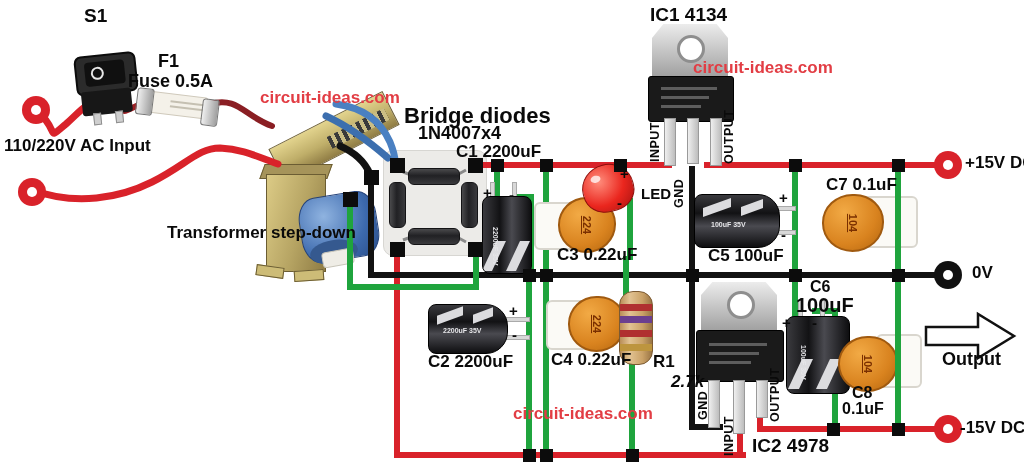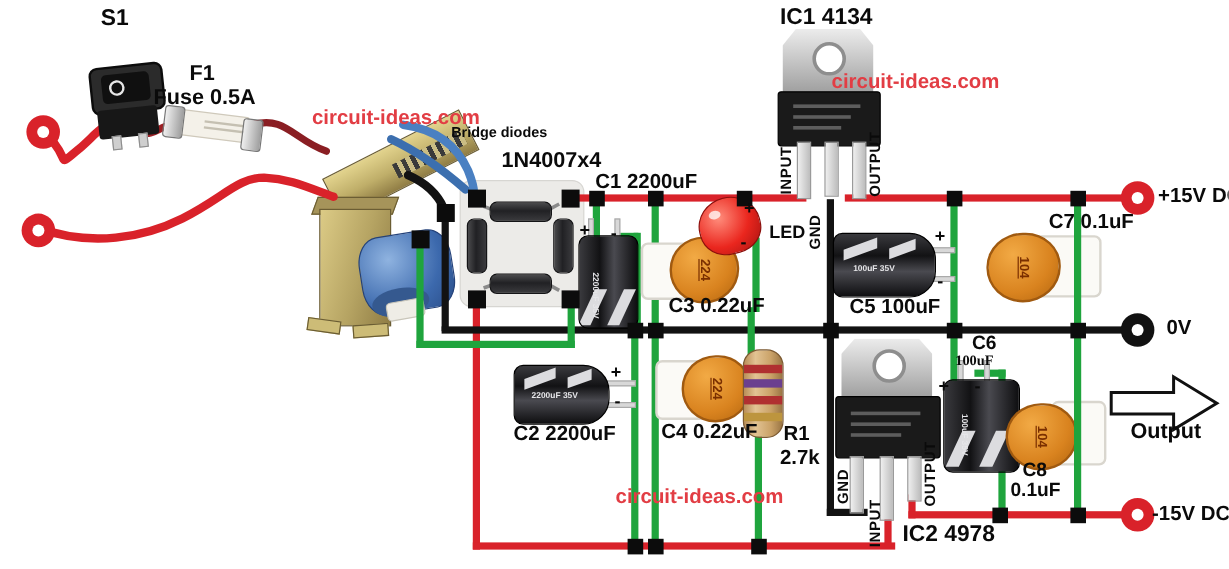--- a/index.html
+++ b/index.html
@@ -296,38 +296,40 @@
 
   <div class="term red" style="left:22px;top:96px;"></div>
   <div class="term red" style="left:18px;top:178px;"></div>
   <div class="term red" style="left:934px;top:151px;"></div>
   <div class="term blk" style="left:934px;top:261px;"></div>
   <div class="term red" style="left:934px;top:415px;"></div>
 
   <div class="lbl" style="left:84px;top:6px;font-size:19px;">S1</div>
   <div class="lbl" style="left:158px;top:52px;font-size:18px;">F1</div>
   <div class="lbl" style="left:128px;top:72px;font-size:18px;">Fuse 0.5A</div>
+  <div class="lbl" style="left:4px;top:137px;">110/220V AC Input</div>
   <div class="wm" style="left:260px;top:88px;">circuit-ideas.com</div>
   <div class="wm" style="left:693px;top:58px;">circuit-ideas.com</div>
   <div class="wm" style="left:513px;top:404px;">circuit-ideas.com</div>
-  <div class="lbl" style="left:376px;top:104px;font-size:12px;">Bridge diodes</div>
+  <div class="lbl" style="left:167px;top:224px;">Transformer step-down</div>
+  <div class="lbl" style="left:404px;top:104px;font-size:22px;">Bridge diodes</div>
   <div class="lbl" style="left:418px;top:124px;font-size:18px;">1N4007x4</div>
-  <div class="lbl" style="left:496px;top:143px;">C1 2200uF</div>
+  <div class="lbl" style="left:456px;top:143px;">C1 2200uF</div>
   <div class="lbl" style="left:428px;top:353px;">C2 2200uF</div>
   <div class="lbl" style="left:557px;top:246px;">C3 0.22uF</div>
   <div class="lbl" style="left:551px;top:351px;">C4 0.22uF</div>
   <div class="lbl" style="left:708px;top:247px;">C5 100uF</div>
   <div class="lbl" style="left:810px;top:278px;font-size:16px;">C6</div>
-  <div class="lbl" style="left:796px;top:294px;font-size:12px;font-family:Liberation Serif, serif;">100uF</div>
-  <div class="lbl" style="left:826px;top:176px;margin-left:48px;">C7 0.1uF</div>
+  <div class="lbl" style="left:796px;top:294px;font-size:20px;">100uF</div>
+  <div class="lbl" style="left:826px;top:176px;">C7 0.1uF</div>
   <div class="lbl" style="left:852px;top:384px;font-size:16px;">C8</div>
   <div class="lbl" style="left:842px;top:400px;font-size:16px;">0.1uF</div>
   <div class="lbl" style="left:641px;top:186px;font-size:15px;">LED</div>
   <div class="lbl" style="left:653px;top:353px;">R1</div>
-  <div class="lbl" style="left:650px;top:373px;">2.7k</div>
+  <div class="lbl" style="left:671px;top:373px;font-style:italic;">2.7k</div>
   <div class="lbl" style="left:650px;top:5px;font-size:19px;">IC1 4134</div>
   <div class="lbl" style="left:752px;top:436px;font-size:19px;">IC2 4978</div>
   <div class="lbl" style="left:965px;top:154px;">+15V DC</div>
   <div class="lbl" style="left:972px;top:264px;">0V</div>
   <div class="lbl" style="left:960px;top:419px;">-15V DC</div>
   <div class="lbl outlbl" style="left:942px;top:350px;">Output</div>
 
   <div class="pol" style="left:483px;top:184px;">+</div>
   <div class="pol" style="left:509px;top:186px;">-</div>
   <div class="pol" style="left:509px;top:302px;">+</div>

